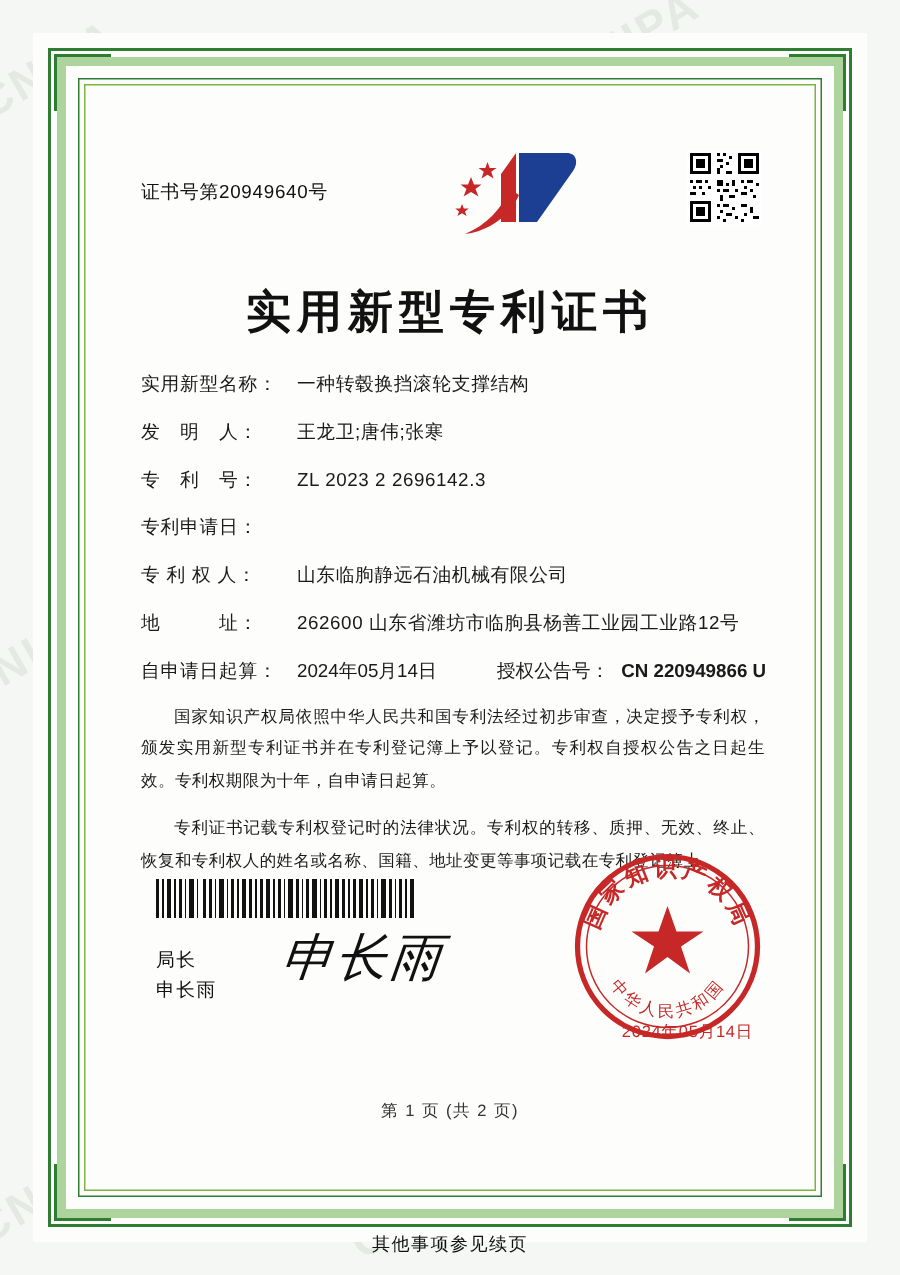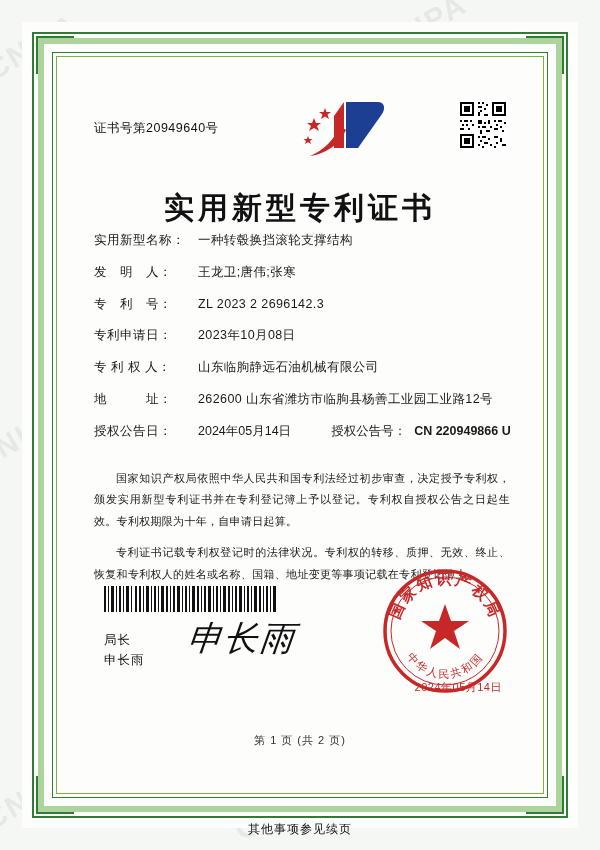--- a/index.html
+++ b/index.html
@@ -91,21 +91,21 @@
     position:absolute;left:0;right:0;top:120px;
     text-align:center;
     font-size:30px;
     letter-spacing:4px;
     color:#111;
     font-family:"DejaVu Sans","Liberation Sans",sans-serif;
     font-weight:bold;
   }
 
   .fields{
-    position:absolute;left:26px;right:20px;top:164px;
+    position:absolute;left:26px;right:20px;top:180px;
     font-size:12.5px;color:#1a1a1a;
   }
   .frow{
     display:flex;align-items:baseline;
     margin-bottom:15.5px;
     line-height:1.3;
   }
   .flabel{
     width:104px;flex:0 0 104px;
     letter-spacing:.5px;
@@ -272,32 +272,31 @@
       <div class="frow">
         <div class="flabel">发　明　人：</div>
         <div class="fvalue">王龙卫;唐伟;张寒</div>
       </div>
       <div class="frow">
         <div class="flabel">专　利　号：</div>
         <div class="fvalue">ZL 2023 2 2696142.3</div>
       </div>
       <div class="frow">
         <div class="flabel">专利申请日：</div>
-        <div class="fvalue">2023年10月08日</div>
       </div>
       <div class="frow">
         <div class="flabel">专 利 权 人：</div>
         <div class="fvalue">山东临朐静远石油机械有限公司</div>
       </div>
       <div class="frow">
         <div class="flabel">地　　　址：</div>
         <div class="fvalue">262600 山东省潍坊市临朐县杨善工业园工业路12号</div>
       </div>
       <div class="frow two">
-        <div class="flabel">授权公告日：</div>
+        <div class="flabel">自申请日起算：</div>
         <div>2024年05月14日</div>
         <div class="sub-label">授权公告号：</div>
         <div class="sub-value">CN 220949866 U</div>
       </div>
     </div>
 
     <div class="para">
       <p>国家知识产权局依照中华人民共和国专利法经过初步审查，决定授予专利权，颁发实用新型专利证书并在专利登记簿上予以登记。专利权自授权公告之日起生效。专利权期限为十年，自申请日起算。</p>
       <p>专利证书记载专利权登记时的法律状况。专利权的转移、质押、无效、终止、恢复和专利权人的姓名或名称、国籍、地址变更等事项记载在专利登记簿上。</p>
     </div>

